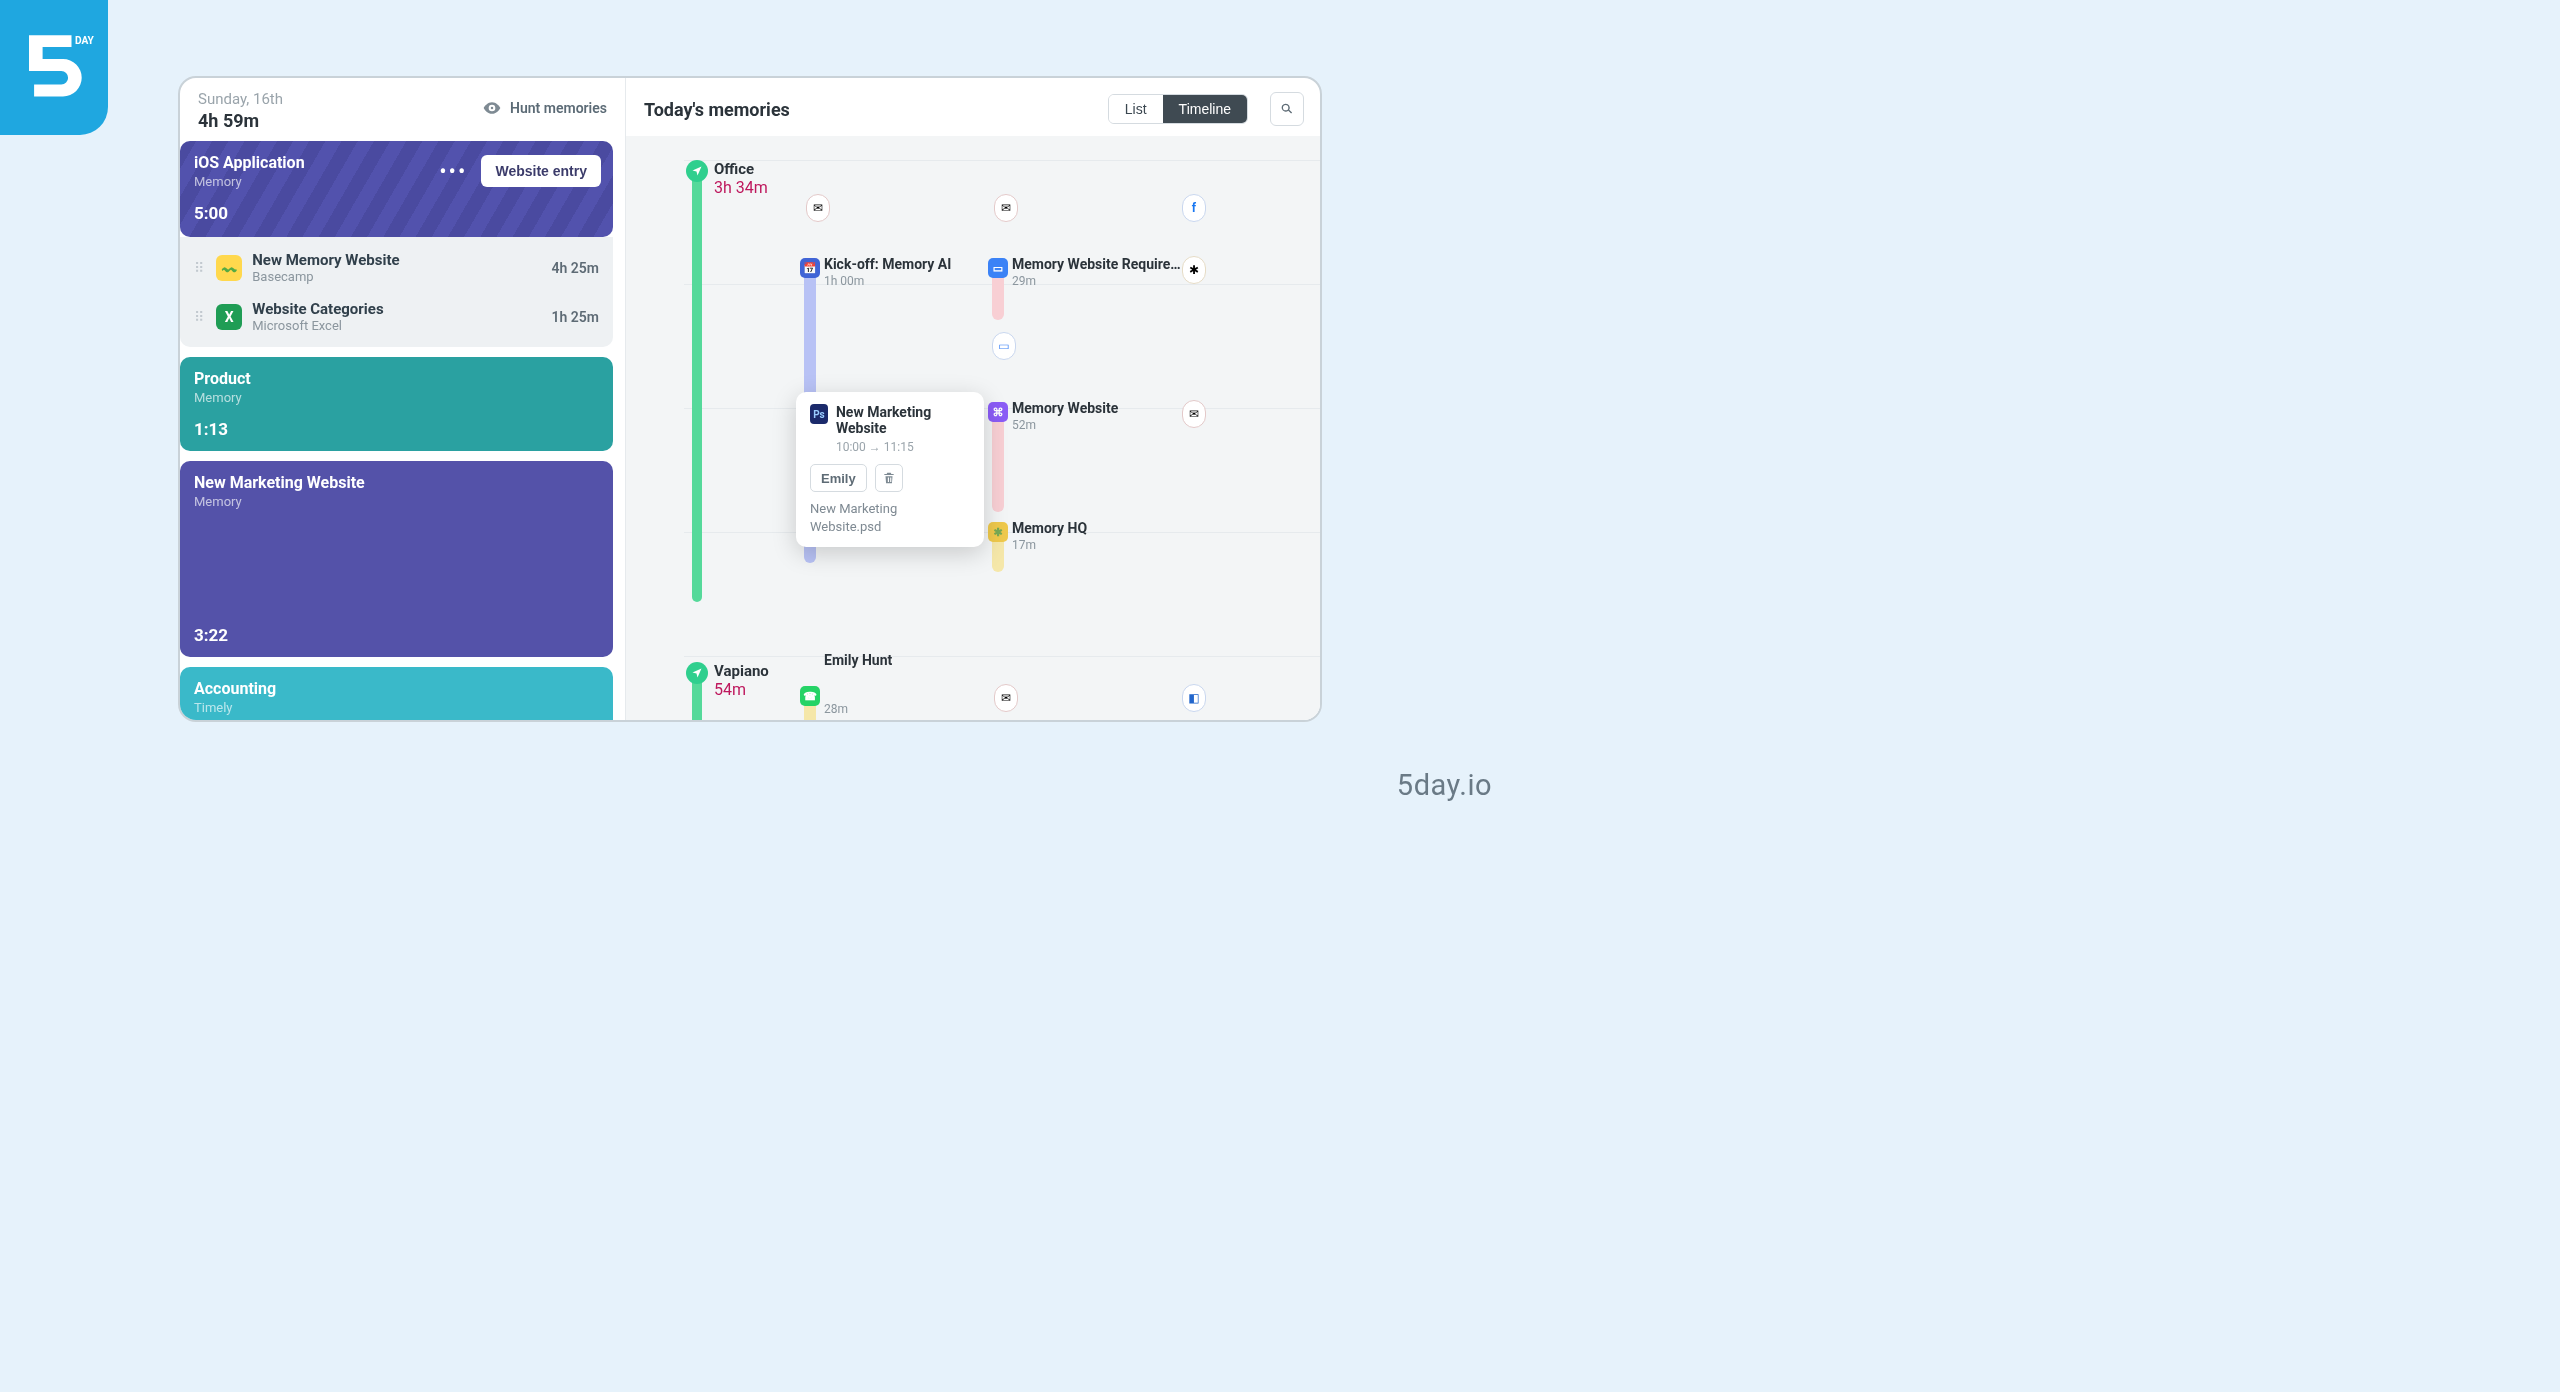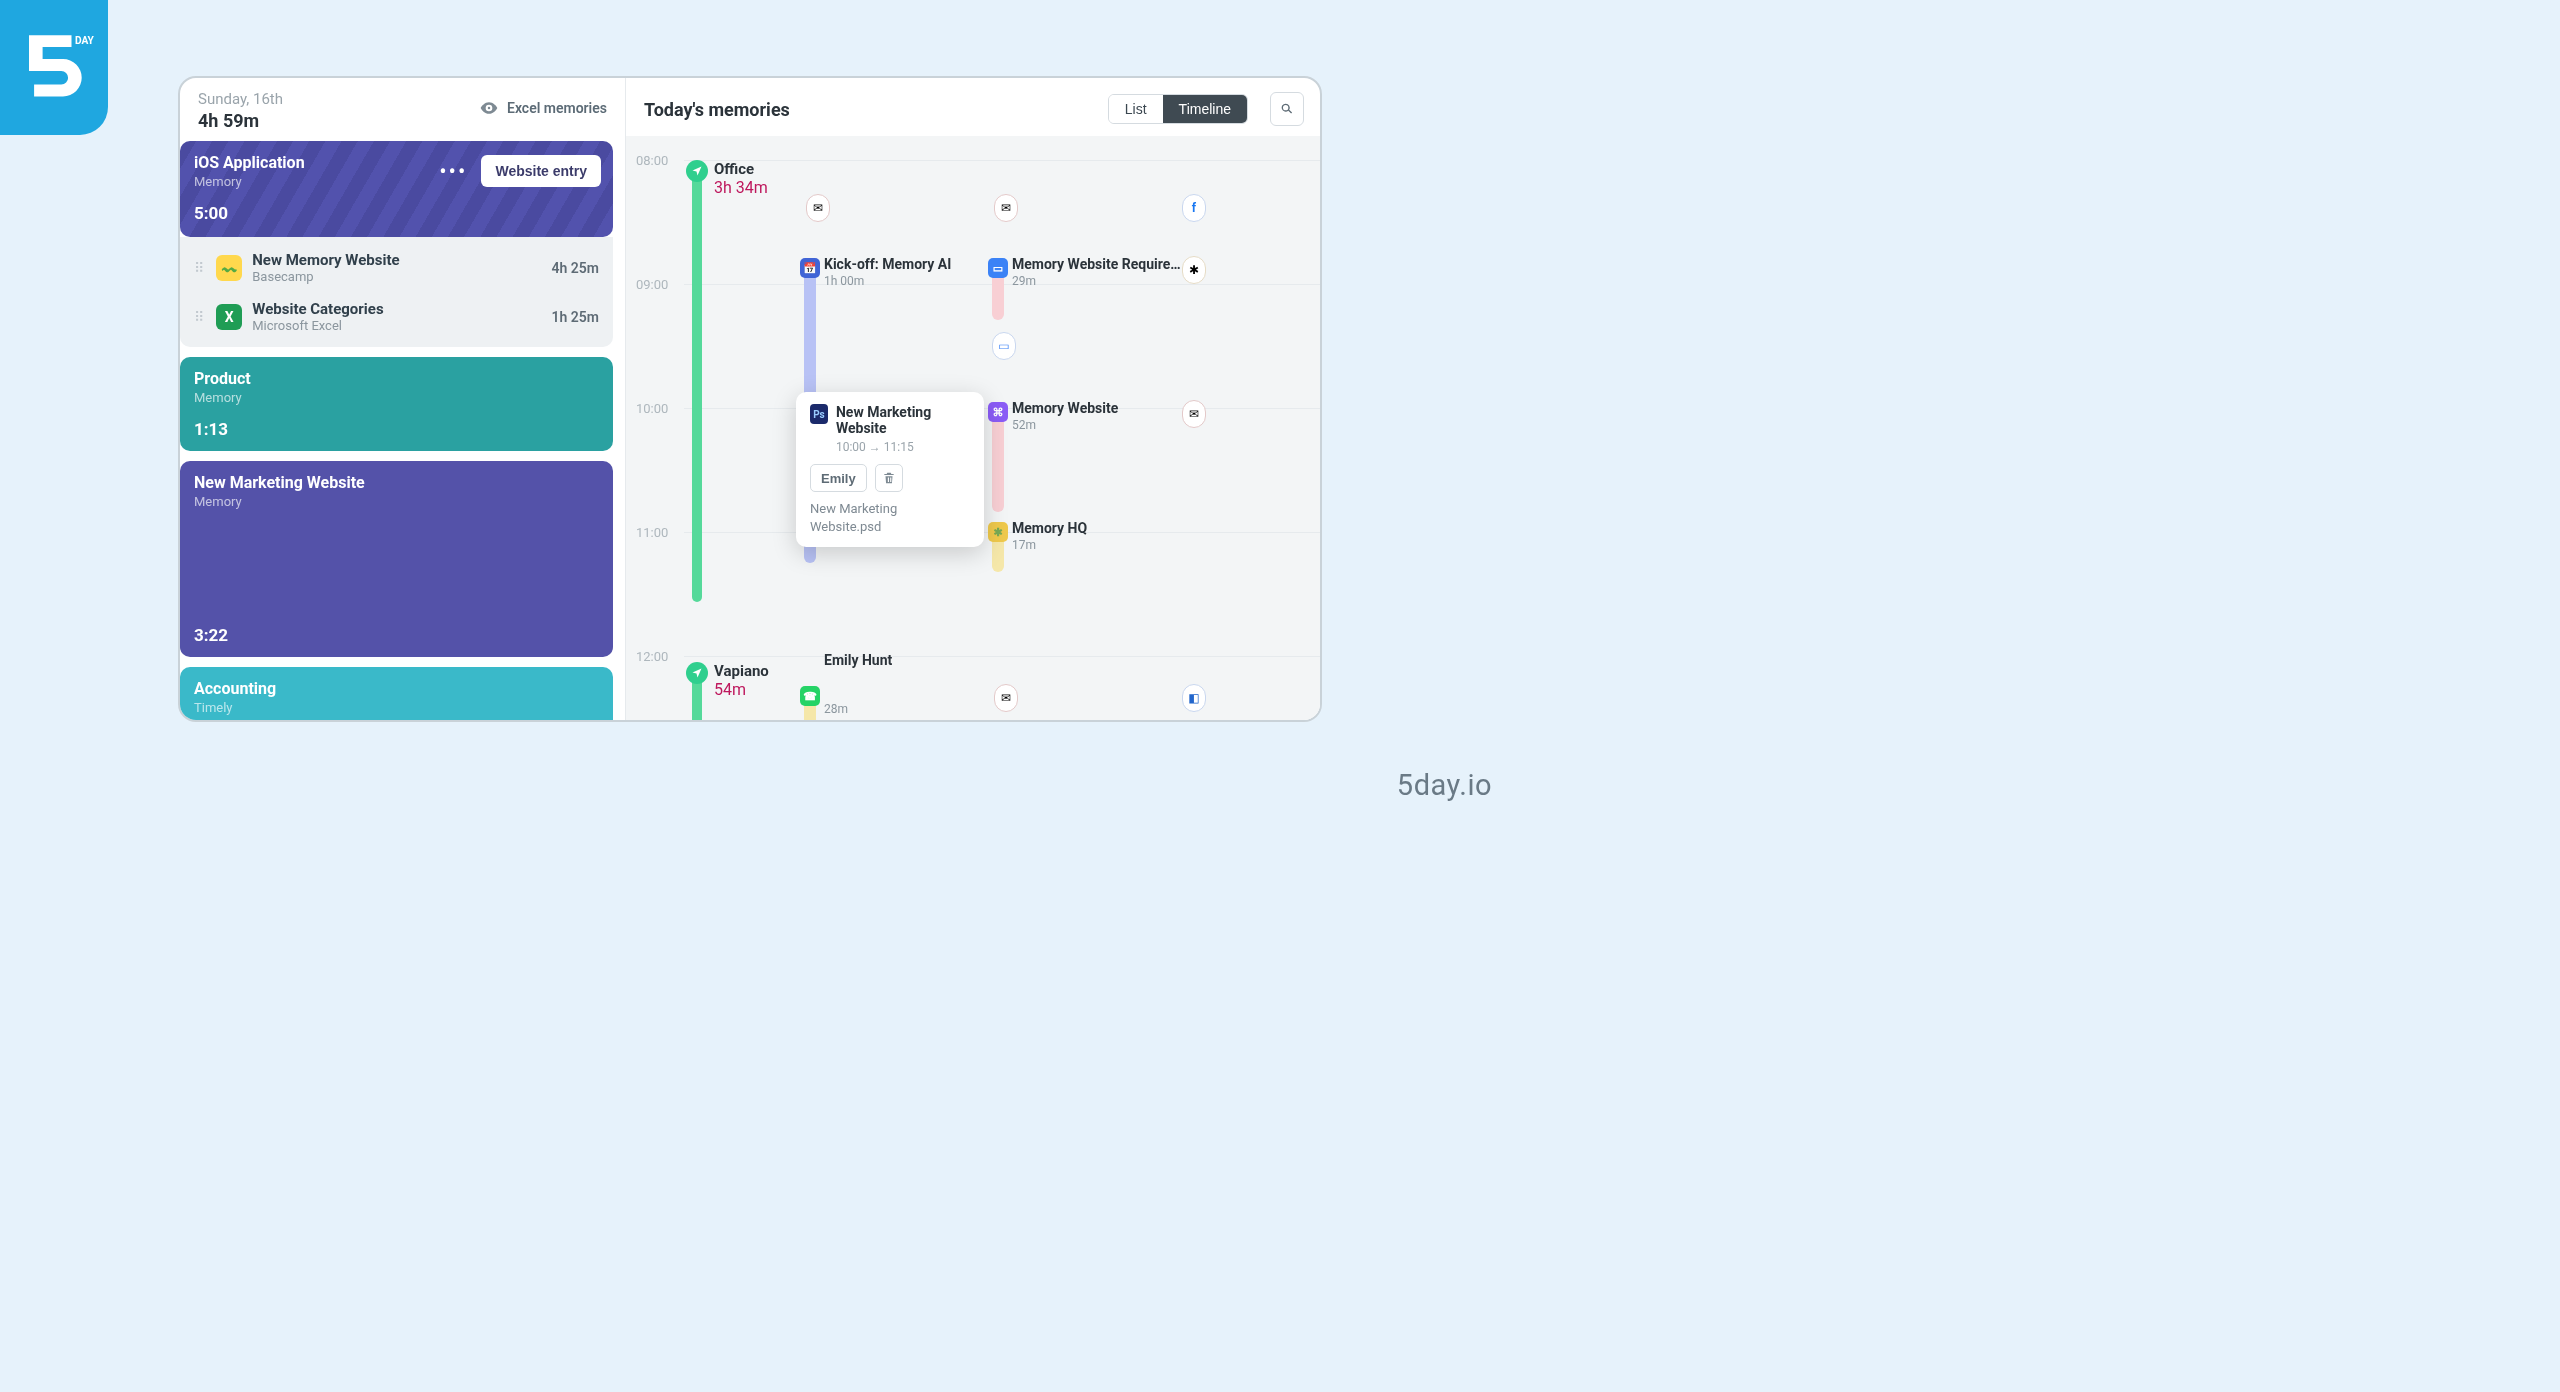--- a/index.html
+++ b/index.html
@@ -108,21 +108,21 @@
   <div class="left">
     <div class="left-head">
       <div>
         <div class="date">Sunday, 16th</div>
         <div class="total">4h 59m</div>
       </div>
       <div class="show-mem">
         <svg class="eye" viewBox="0 0 24 24">
             <path fill="#7e8a93" d="M12 5c-5 0-9 4.5-10 7 1 2.5 5 7 10 7s9-4.5 10-7c-1-2.5-5-7-10-7zm0 11a4 4 0 1 1 0-8 4 4 0 0 1 0 8zm0-2.5a1.5 1.5 0 1 0 0-3 1.5 1.5 0 0 0 0 3z"></path>
           </svg>
-        <span>Excel memories</span>
+        <span>Hunt memories</span>
       </div>
     </div>
 
     <div class="cards">
       <div class="card card-ios">
         <div class="title">iOS Application</div>
         <div class="sub">Memory</div>
         <div class="time">5:00</div>
         <div class="btns">
           <div class="dots">•••</div>
@@ -178,27 +178,20 @@
       </div>
       <div class="search-btn">
         <svg viewBox="0 0 24 24">
             <path fill="#5e6b75" d="M10 4a6 6 0 1 0 3.9 10.5l4.3 4.3 1.4-1.4-4.3-4.3A6 6 0 0 0 10 4zm0 2a4 4 0 1 1 0 8 4 4 0 0 1 0-8z"></path>
           </svg>
       </div>
     </div>
 
     <div class="timeline">
 
-      <div class="hour-col">
-        <div class="hour-lbl" style="top:24px">08:00</div>
-        <div class="hour-lbl" style="top:148px">09:00</div>
-        <div class="hour-lbl" style="top:272px">10:00</div>
-        <div class="hour-lbl" style="top:396px">11:00</div>
-        <div class="hour-lbl" style="top:520px">12:00</div>
-      </div>
       <div class="grid-line" style="top:24px"></div>
       <div class="grid-line" style="top:148px"></div>
       <div class="grid-line" style="top:272px"></div>
       <div class="grid-line" style="top:396px"></div>
       <div class="grid-line" style="top:520px"></div>
 
       <div class="track-green" style="top:34px;height:432px"></div>
       <div class="loc-pin green" style="top:24px">
           <svg viewBox="0 0 24 24">
             <path d="M3 11l18-8-8 18-2-8z"></path>

